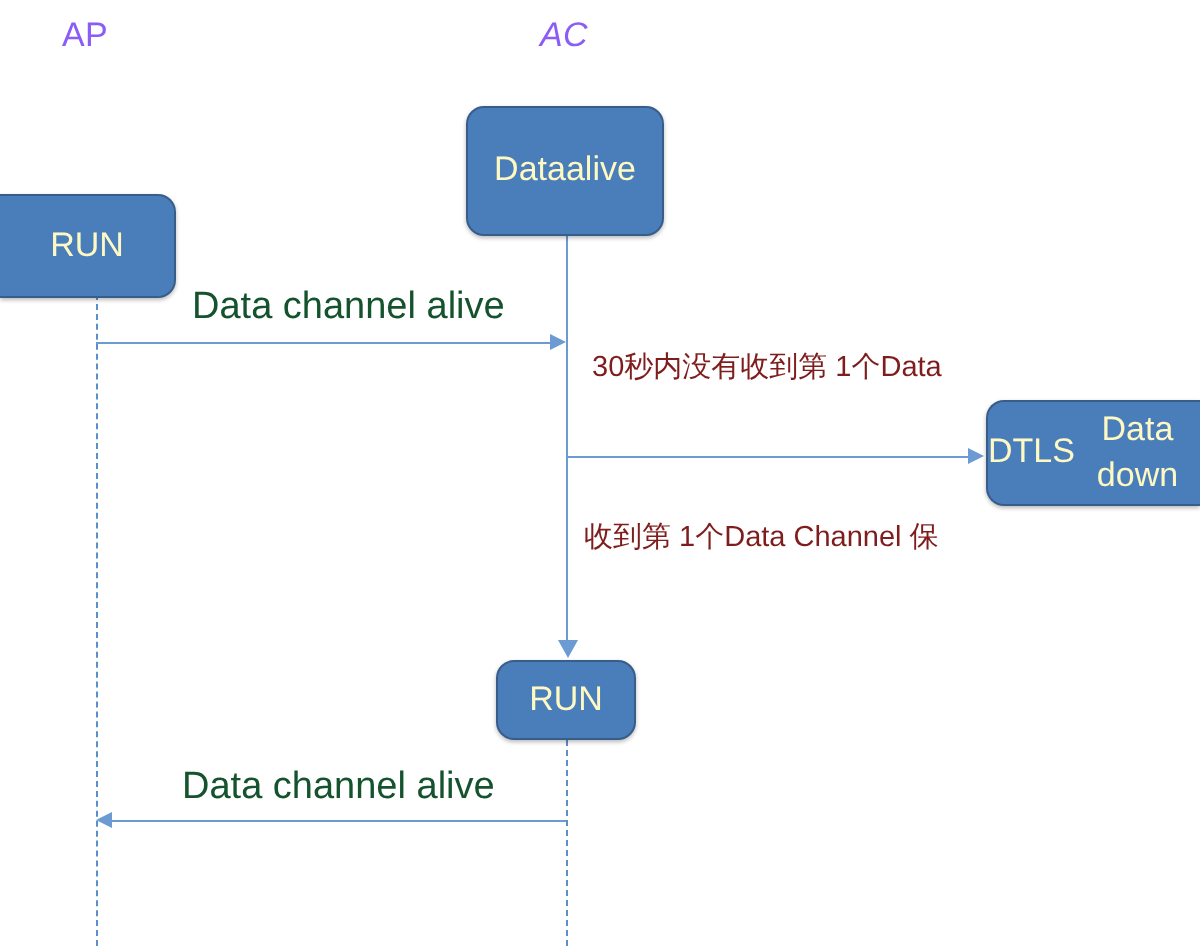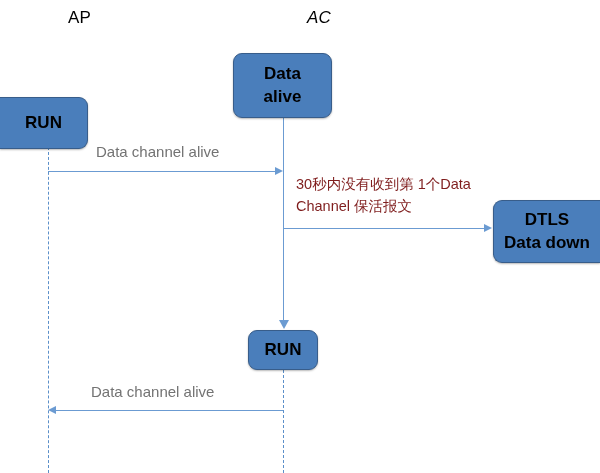--- a/index.html
+++ b/index.html
@@ -14,25 +14,24 @@
     position: relative;
     width: 600px;
     height: 473px;
     background: #ffffff;
     overflow: hidden;
   }
   
   .actor-label {
     position: absolute;
     font-size: 17px;
-    color: #000000;
+    color: #8b5cf6;
     letter-spacing: 0.2px;
     white-space: nowrap;
     line-height: 1;
-    margin-left: 37px;
   }
   
   .lifeline-dashed {
     position: absolute;
     width: 0;
     border-left: 1.4px dashed #5b8fc9;
   }
   .lifeline-solid {
     position: absolute;
     width: 0;
@@ -47,31 +46,30 @@
     border-right: 5px solid transparent;
     border-top: 9px solid #6b9bd2;
   }
   
   .state-box {
     position: absolute;
     box-sizing: border-box;
     background: #4a7ebb;
     border: 1.6px solid #385d8a;
     border-radius: 9px;
-    color: #000000;
+    color: #fef9c3;
     display: flex;
-    flex-direction: column;
+    flex-direction: row;
     align-items: center;
     justify-content: center;
     text-align: center;
     font-size: 17px;
     line-height: 1.32;
     box-shadow: 0 1px 2px rgba(0,0,0,0.28);
     z-index: 5;
-    font-weight: bold;
   }
   .state-box .line { display: block; }
   
   .state-box.clip-left {
     border-top-left-radius: 0;
     border-bottom-left-radius: 0;
     border-left: none;
   }
   
   .state-box.clip-right {
@@ -97,22 +95,22 @@
     position: absolute;
     width: 0;
     height: 0;
     border-top: 4.5px solid transparent;
     border-bottom: 4.5px solid transparent;
     border-right: 8px solid #6b9bd2;
   }
   
   .msg-label {
     position: absolute;
-    font-size: 15px;
-    color: #737373;
+    font-size: 19px;
+    color: #14532d;
     white-space: nowrap;
     line-height: 1;
   }
   .note-text {
     position: absolute;
     font-size: 14.5px;
     color: #7f1d1d;
     line-height: 1.5;
   }
   .note-text .line { display: block; white-space: nowrap; }
@@ -134,41 +132,41 @@
 
   <div class="state-box clip-left" style="left:0px; top:97px; width:88px; height:52px;">
     <span class="line">RUN</span>
   </div>
 
   <div class="state-box" style="left:233px; top:53px; width:99px; height:65px;">
     <span class="line">Data</span>
     <span class="line">alive</span>
   </div>
 
-  <div class="state-box clip-right" style="left:493px; top:200px; width:107px; height:63px;">
+  <div class="state-box clip-right" style="left:493px; top:200px; width:107px; height:53px;">
     <span class="line">DTLS</span>
     <span class="line">Data down</span>
   </div>
 
   <div class="state-box" style="left:248px; top:330px; width:70px; height:40px;">
     <span class="line">RUN</span>
   </div>
 
   <div class="msg-label" style="left:96px; top:144px;">Data channel alive</div>
   <div class="msg-line" style="left:48px; top:171px; width:228px;"></div>
   <div class="arrow-head-right" style="left:275px; top:167px;"></div>
 
   <div class="note-text" style="left:296px; top:174px;">
     <span class="line">30秒内没有收到第 1个Data</span>
-    <span class="line">Channel 保活报文</span>
   </div>
 
   <div class="msg-line" style="left:284px; top:228px; width:201px;"></div>
   <div class="arrow-head-right" style="left:484px; top:224px;"></div>
 
   <div class="note-text" style="left:292px; top:259px;">
+    <span class="line">收到第 1个Data Channel 保</span>
   </div>
 
   <div class="msg-label" style="left:91px; top:384px;">Data channel alive</div>
   <div class="msg-line" style="left:56px; top:410px; width:227px;"></div>
   <div class="arrow-head-left" style="left:48px; top:406px;"></div>
 
 </div>
 
 </body></html>

